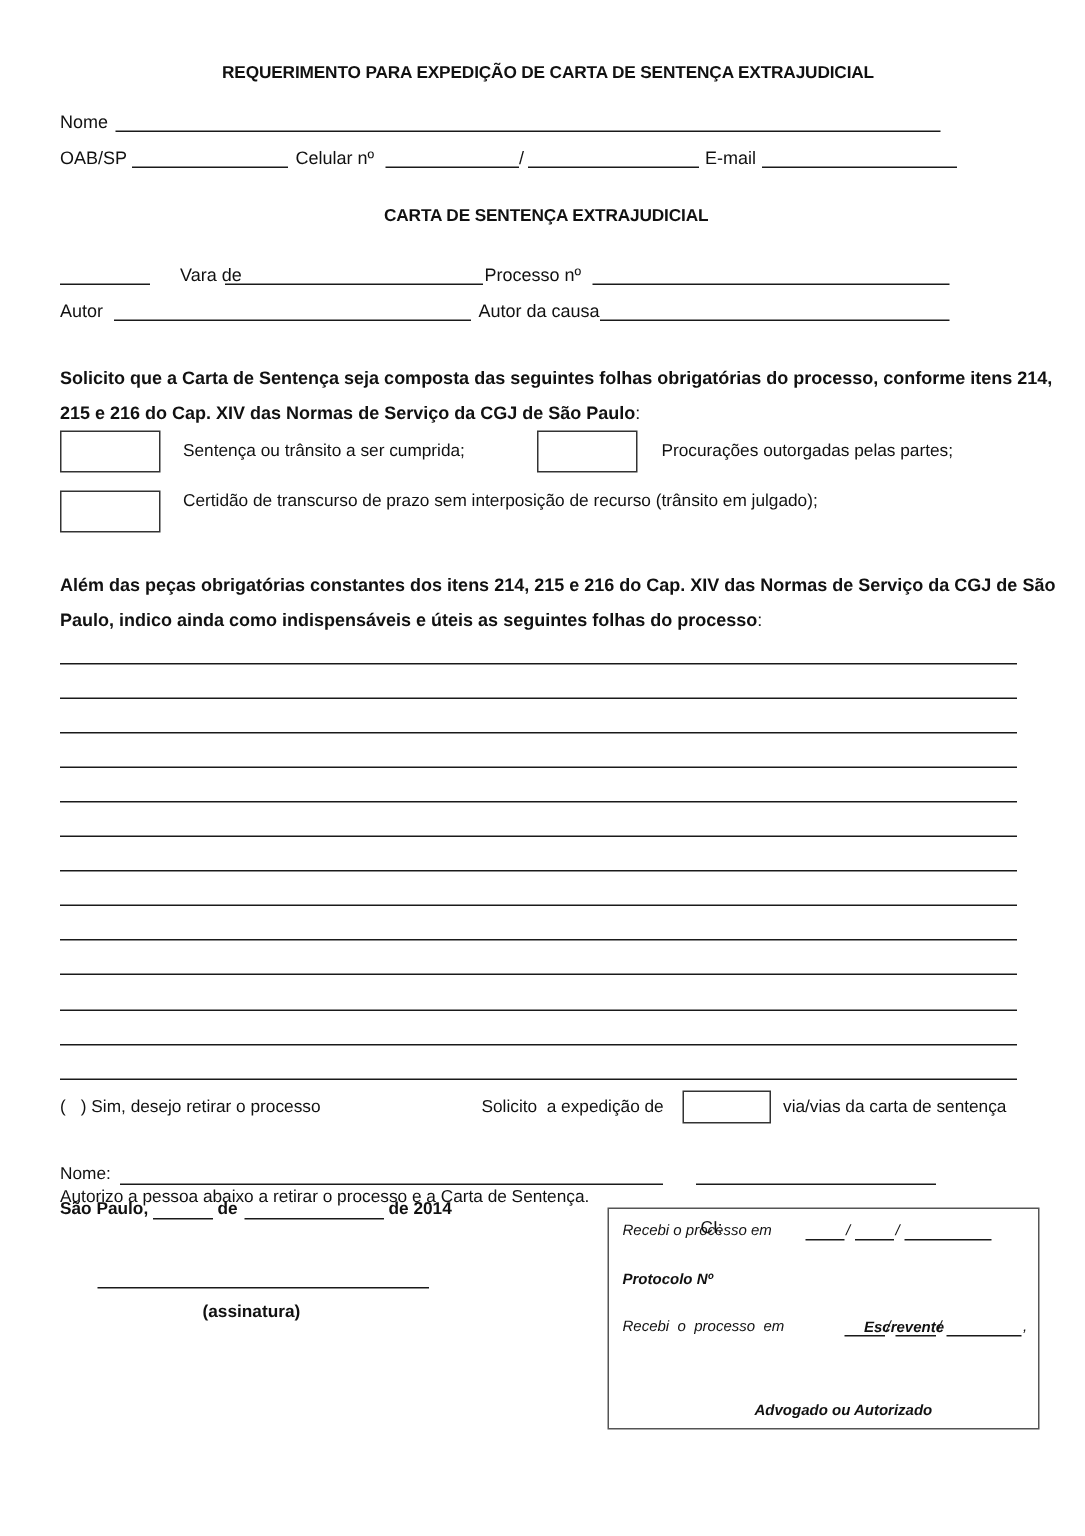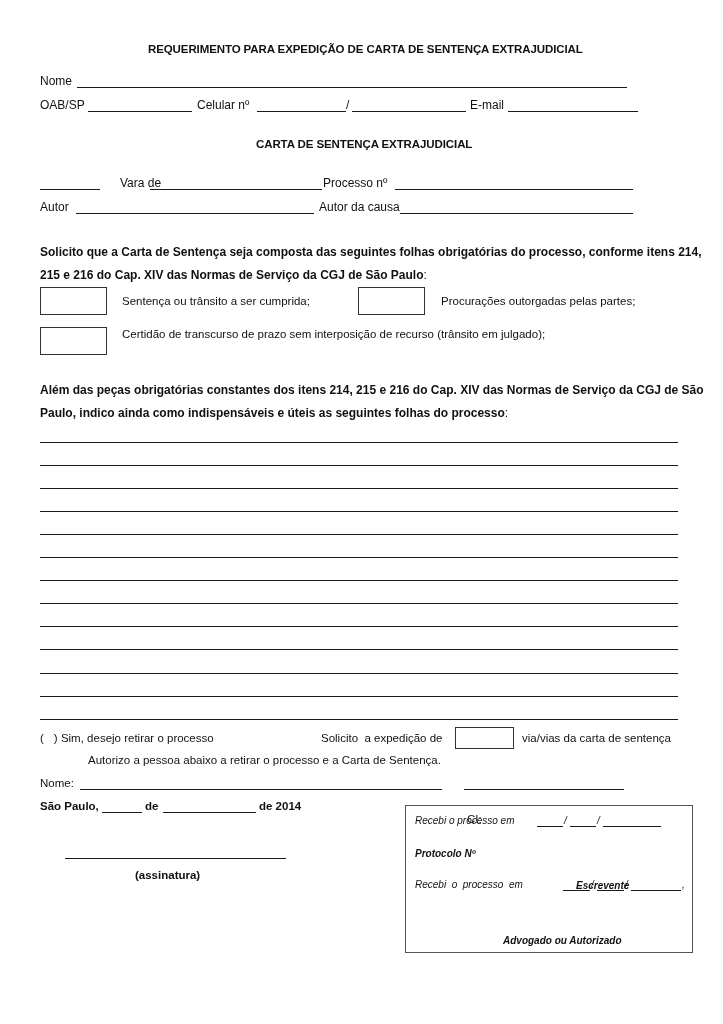--- a/index.html
+++ b/index.html
@@ -85,21 +85,21 @@
   </div>
 
 <div class="abs small" style="left:40px; top:731px;">
   <span>(</span><span style="display:inline-block; width:10px;"></span><span>)</span>
   <span>Sim, desejo retirar o processo</span>
 </div>
 <div class="abs small" style="left:321px; top:731px; white-space:pre;">Solicito  a expedição de</div>
 <div class="box" style="left:455px; top:727px; width:59px; height:22px;"><span></span></div>
 <div class="abs small" style="left:522px; top:731px;">via/vias da carta de sentença</div>
 
-<div class="abs small" style="left:40px; top:753px;margin-left:48px;">Autorizo a pessoa abaixo a retirar o processo e a Carta de Sentença.</div>
+<div class="abs small" style="left:40px; top:791px;">Autorizo a pessoa abaixo a retirar o processo e a Carta de Sentença.</div>
 
 <div class="abs small" style="left:40px; top:776px;">Nome:</div>
 <div class="fill" style="left:80px; top:776px; width:362px; height:13px;"><span></span></div>
 <div class="abs small" style="left:467px; top:776px;margin-top:36px;">CI:</div>
 <div class="fill" style="left:464px; top:776px; width:160px; height:13px;"><span></span></div>
 
 <div class="abs bold small" style="left:40px; top:799px;">São Paulo,</div>
 <div class="fill" style="left:102px; top:799px; width:40px; height:13px;"><span></span></div>
 <div class="abs bold small" style="left:145px; top:799px;">de</div>
 <div class="fill" style="left:163px; top:799px; width:93px; height:13px;"><span></span></div>

